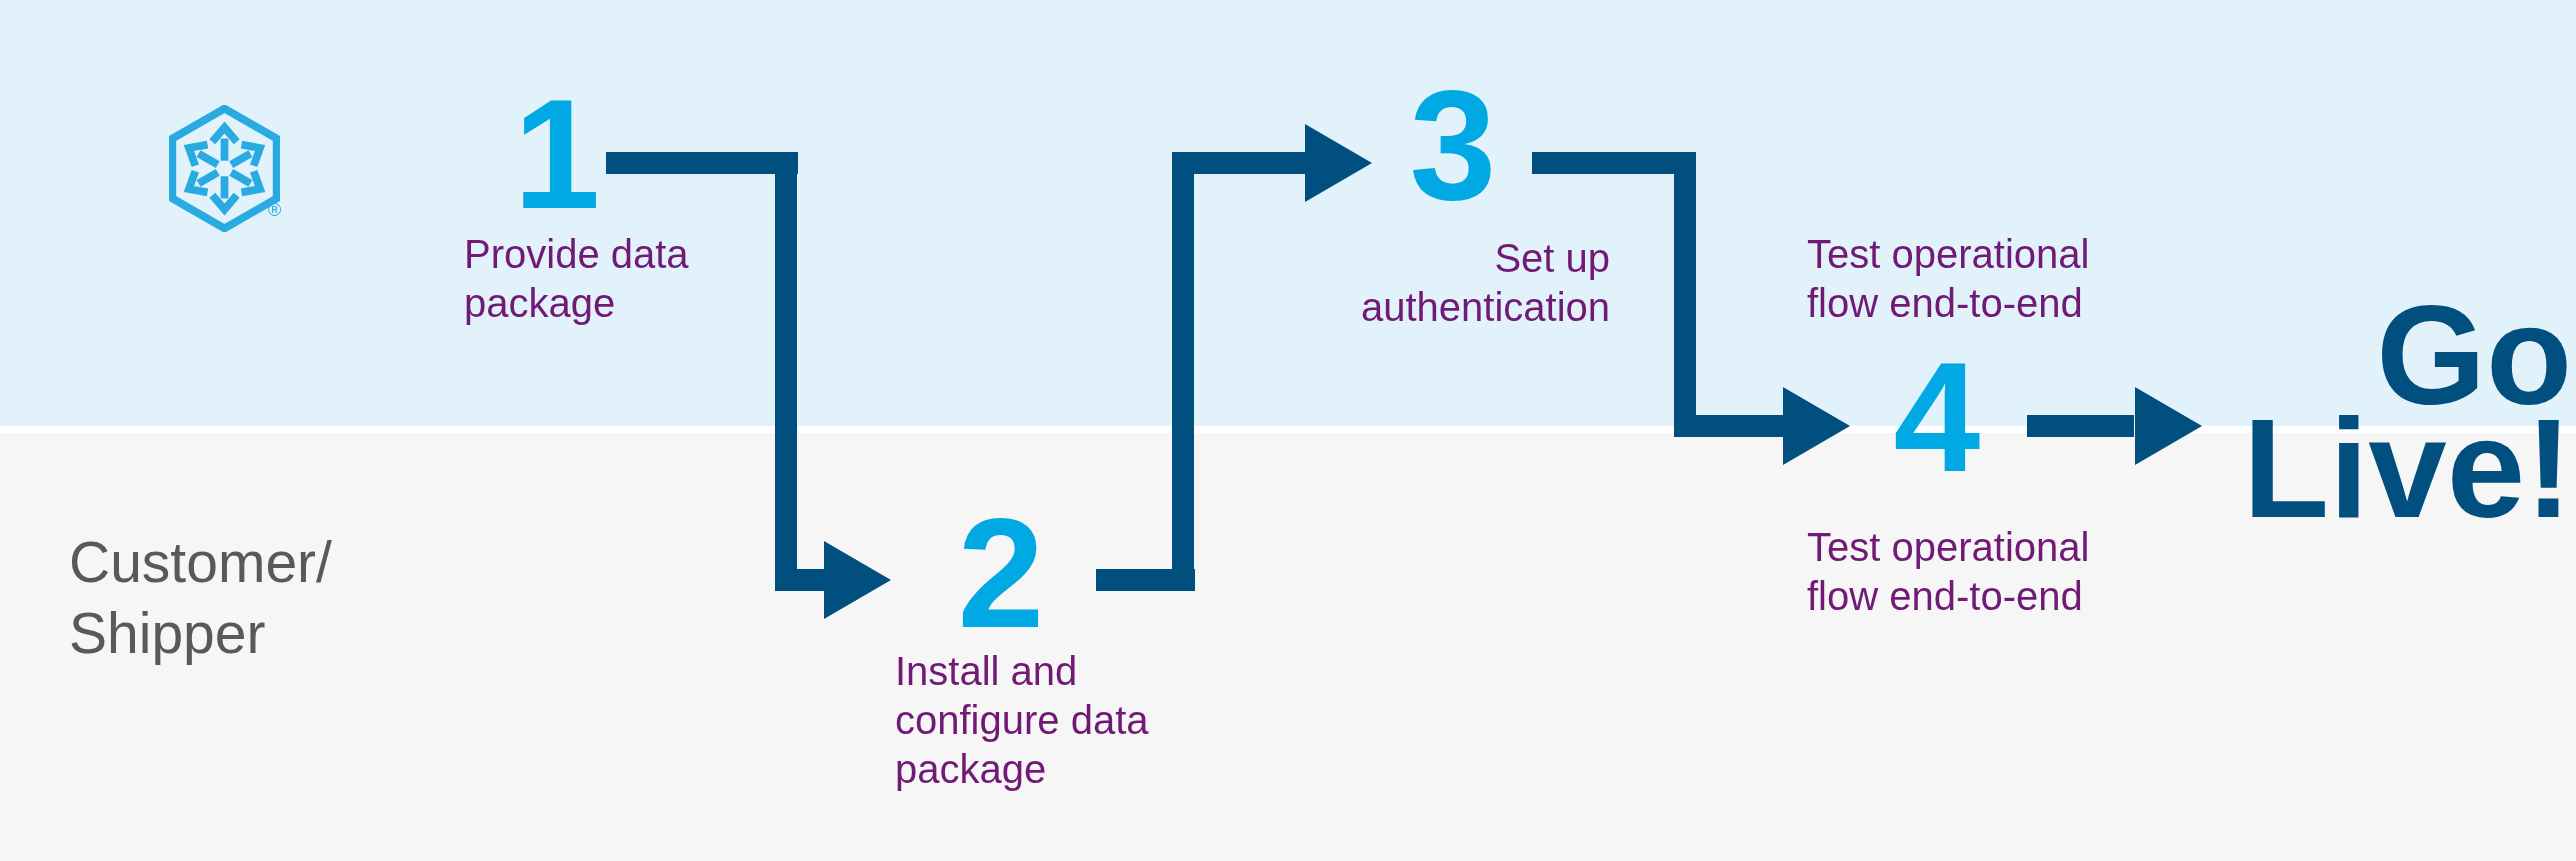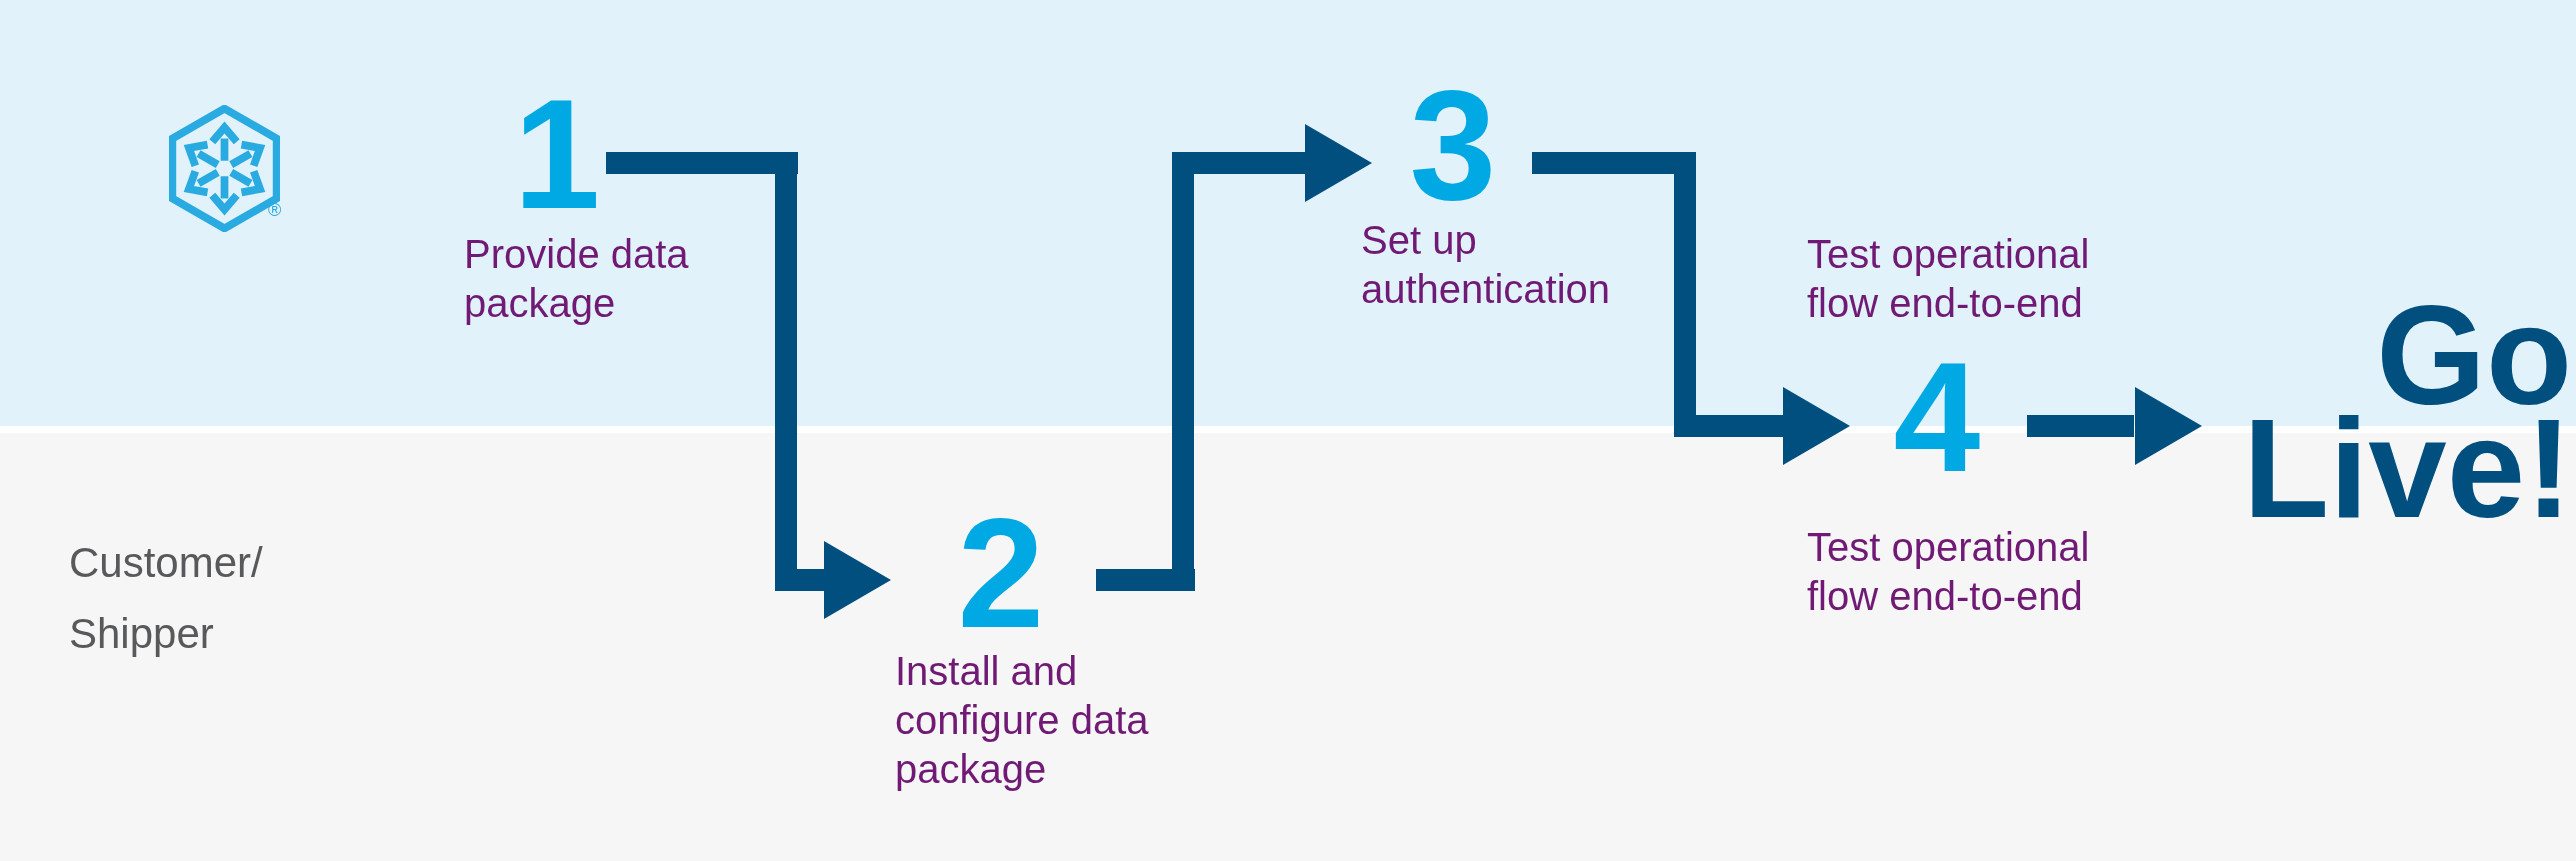--- a/index.html
+++ b/index.html
@@ -24,21 +24,21 @@
   .steplabel{
     position:absolute;white-space:pre-line;
     font-size:40px;line-height:49px;color:#701a75;
   }
   .golive{
     position:absolute;left:2243px;top:299px;white-space:pre-line;
     font-size:141px;line-height:113px;font-weight:bold;color:#004F7F;text-align:right;
   }
   .customer{
     position:absolute;left:69px;top:527px;white-space:pre-line;
-    font-size:42px;line-height:71px;color:#58595B;
+    font-size:57px;line-height:71px;color:#58595B;
   }
   .wordmark{
     position:absolute;left:84px;top:256px;
     font-size:39px;line-height:39px;font-weight:bold;letter-spacing:0.7px;color:#231F20;
   }
   .logo{position:absolute;left:169px;top:105px;width:111px;height:127px;}
   .regmark{position:absolute;left:268px;top:200px;font-size:18px;color:#29ABE2;}
 </style>
 </head>
 <body>
@@ -85,21 +85,21 @@
 package</div>
 
   <div>
     <div class="seg" style="left:1096px;top:569px;width:99px;height:22px;"></div>
     <div class="seg" style="left:1172px;top:152px;width:22px;height:439px;"></div>
     <div class="seg" style="left:1172px;top:152px;width:133px;height:22px;"></div>
     <div class="head" style="left:1305px;top:124px;"></div>
   </div>
 
   <div class="stepnum" style="left:1405px;top:67px;">3</div>
-  <div class="steplabel" style="left:1361px;top:216px;">Set up
+  <div class="steplabel" style="left:1361px;top:234px;text-align:right;">Set up
 authentication</div>
 
   <div>
     <div class="seg" style="left:1532px;top:152px;width:164px;height:22px;"></div>
     <div class="seg" style="left:1674px;top:152px;width:22px;height:285px;"></div>
     <div class="seg" style="left:1674px;top:415px;width:109px;height:22px;"></div>
     <div class="head" style="left:1783px;top:387px;"></div>
   </div>
 
   <div class="steplabel" style="left:1807px;top:230px;">Test operational

